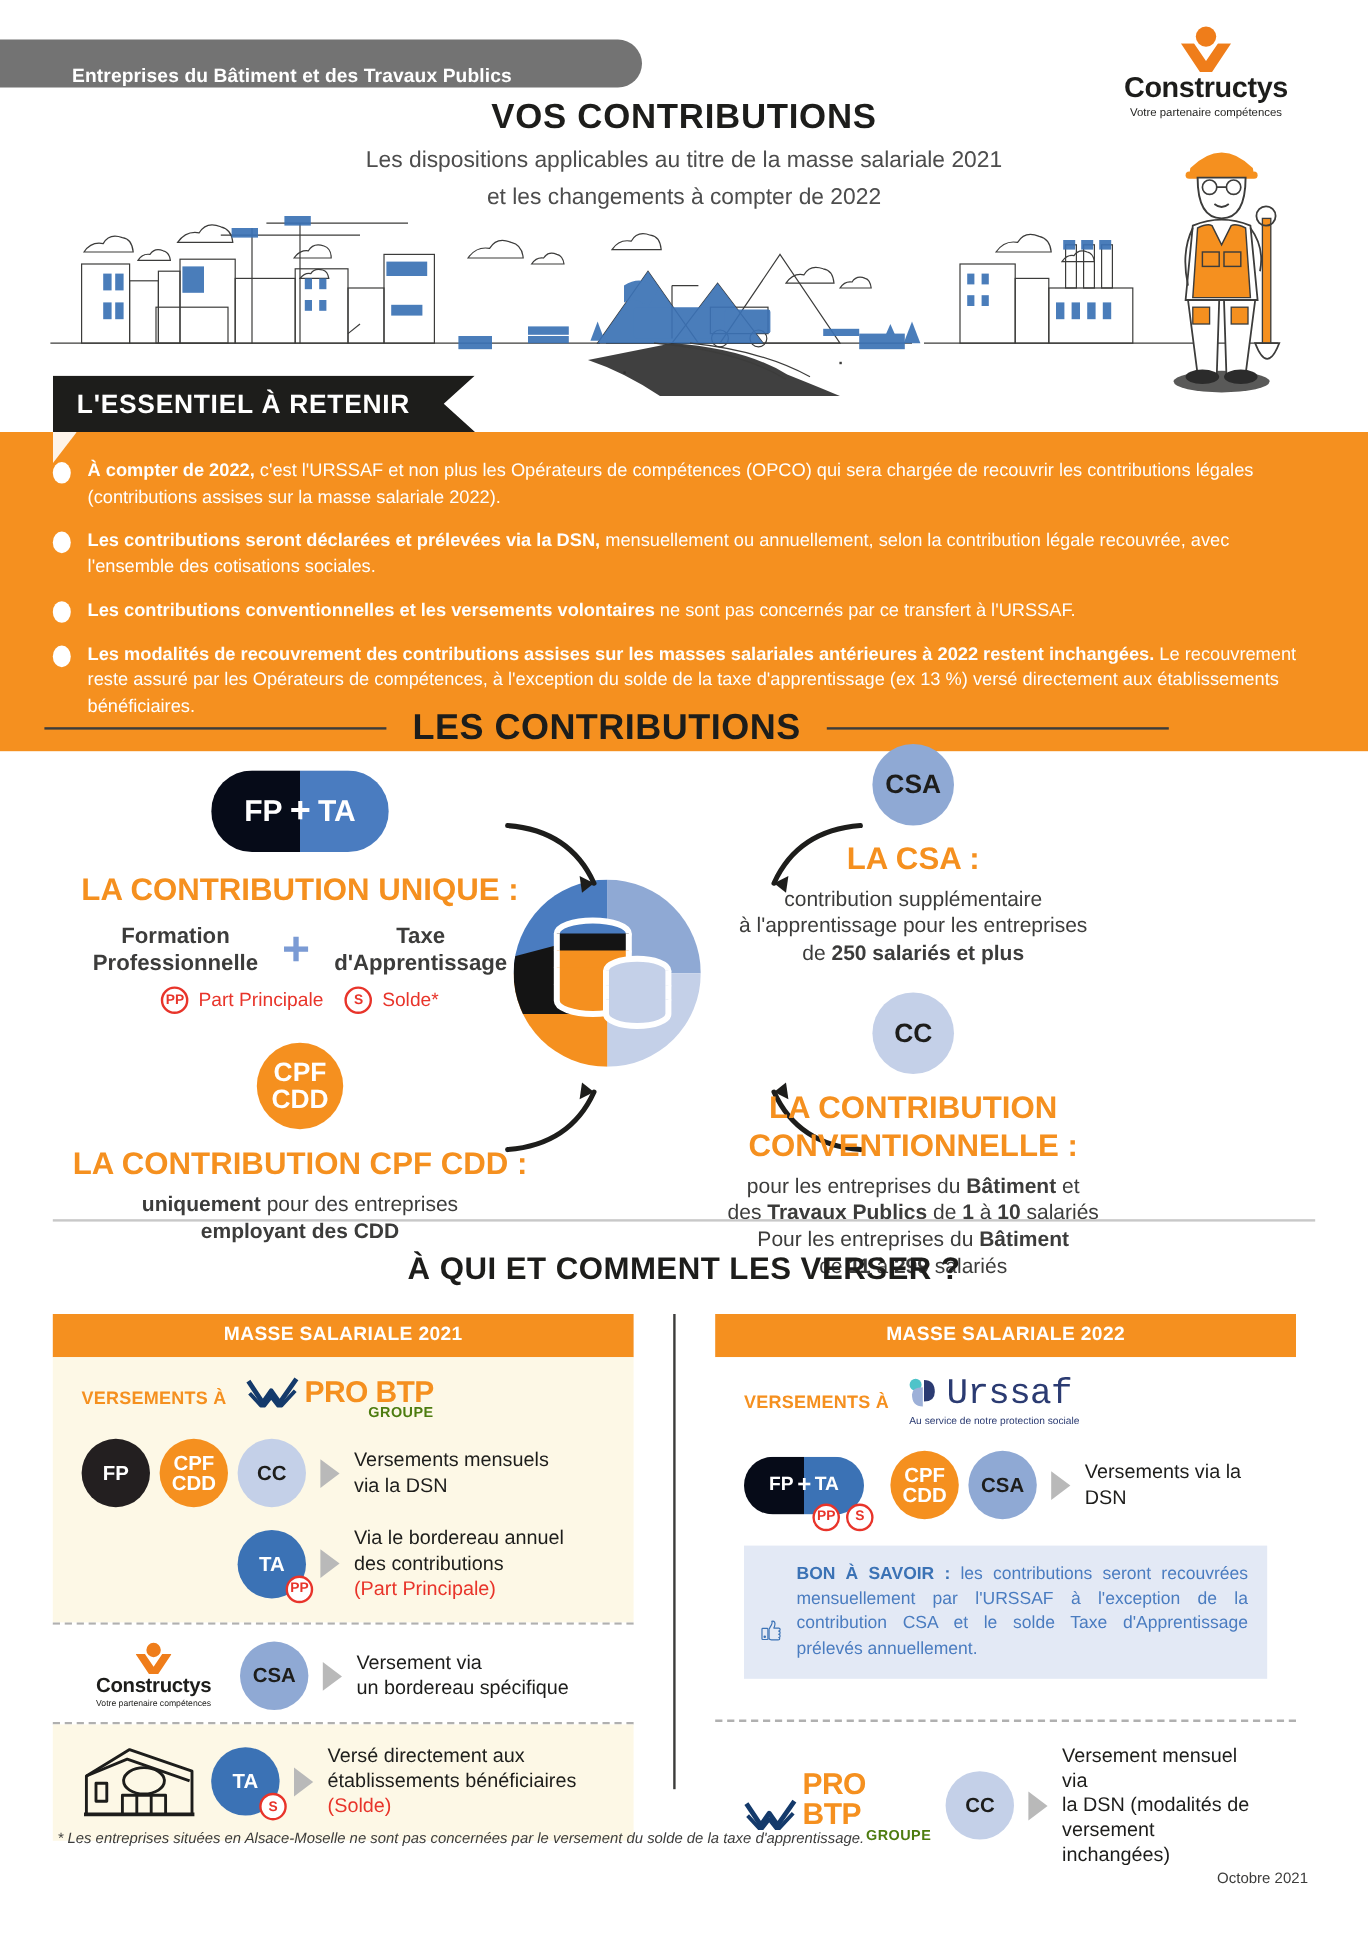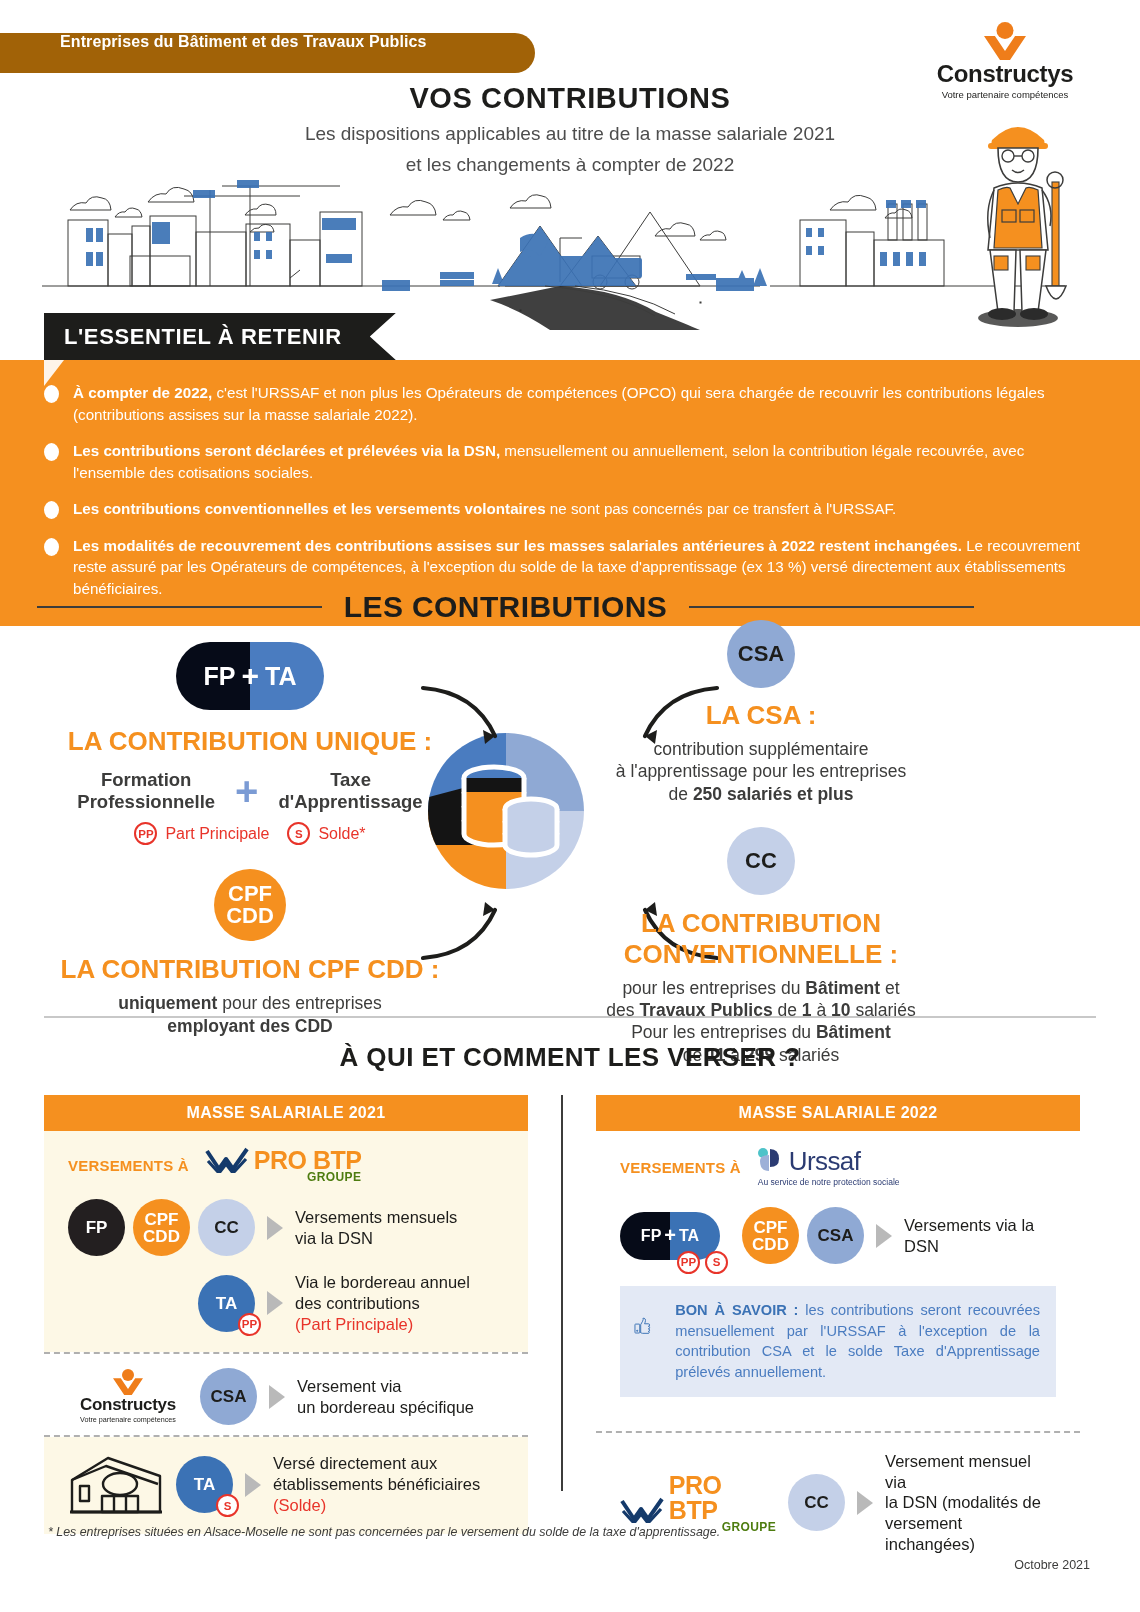--- a/index.html
+++ b/index.html
@@ -10,23 +10,23 @@
     color: #3c3c3b;
     position: relative;
     overflow: hidden;
   }
 
   
   .header { position: relative; height: 330px; }
   .blue-tab {
     position: absolute; left: 0; top: 33px;
     height: 40px; width: 535px;
-    background: #a16207;
+    background: #737373;
     border-radius: 0 22px 22px 0;
-    display: flex; align-items: flex-start;
+    display: flex; align-items: flex-end;
   }
   .blue-tab span {
     color: #fff; font-size: 16px; font-weight: bold;
     padding-left: 60px; letter-spacing: .1px;
   }
   .constructys-logo {
     position: absolute; right: 55px; top: 22px;
     text-align: center; width: 160px;
   }
   .c-mark { height: 38px; position: relative; }
@@ -178,21 +178,21 @@
     width: 46px; height: 26px; position: relative; margin-right: 3px;
   }
   .probtp .swoosh svg { position: absolute; left: 0; top: 0; }
   .probtp .pb { color: #f5901f; font-size: 25px; font-weight: bold; letter-spacing: -.5px; }
   .probtp .grp { color: #4d7c0f; font-size: 12px; font-weight: bold; align-self: flex-end; margin-top: -2px; margin-left: 44px; letter-spacing: .4px; }
 
   
   .urssaf { display: flex; flex-direction: column; align-items: flex-start; }
   .urssaf .top { display: flex; align-items: center; gap: 4px; }
   .urssaf .mark { width: 28px; height: 28px; position: relative; }
-  .urssaf .name { color: #2b3b72; font-size: 26px; letter-spacing: -.6px; line-height: 1; }
+  .urssaf .name { color: #2b3b72; font-size: 30px; letter-spacing: -.6px; line-height: 1; font-family: Liberation Mono, monospace; }
   .urssaf .sub { color: #2b3b72; font-size: 8.5px; margin-top: 2px; margin-left: 1px; }
 
   .row { display: flex; align-items: center; gap: 12px; margin-top: 16px; }
   .chips { display: flex; align-items: center; gap: 8px; position: relative; }
   .chip {
     width: 57px; height: 57px; border-radius: 50%;
     display: flex; flex-direction: column; align-items: center; justify-content: center;
     font-weight: bold; font-size: 17px; line-height: 1.0; flex: 0 0 auto;
   }
   .chip.fp   { background: #231f20; color: #fff; }
@@ -216,21 +216,21 @@
   .dashline { border-top: 2px dashed #b0b0b0; margin: 16px 0 0 0; }
 
   .pill-sm { width: 100px; height: 48px; border-radius: 24px; display: flex; overflow: hidden; position: relative; flex: 0 0 auto; }
   .pill-sm .pl { flex: 1; background: #060b18; }
   .pill-sm .pr { flex: 1; background: #3b72b5; }
   .pill-sm .tx { position: absolute; inset: 0; display: flex; align-items: center; justify-content: center; gap: 3px; color: #fff; font-size: 16px; font-weight: bold; }
   .pill-sm .tx .pg { font-size: 20px; }
 
   .bon {
     background: #e3e9f5; padding: 14px 16px 14px 14px;
-    display: flex; gap: 24px; align-items: flex-start; margin-top: 22px;
+    display: flex; gap: 12px; align-items: flex-end; margin-top: 22px;
   }
   .bon .txt { font-size: 14.6px; color: #4a7cc0; line-height: 1.42; text-align: justify; }
   .bon .txt b { color: #3b72b5; font-weight: bold; }
 
   .mini-constructys { text-align: center; width: 120px; }
   .mini-constructys .cm { height: 26px; position: relative; }
   .mini-constructys .dot { width: 12px; height: 12px; border-radius: 50%; background: #ef7d1a; position: absolute; left: 50%; transform: translateX(-50%); top: 0; }
   .mini-constructys .arms { position: absolute; left: 50%; transform: translateX(-50%); top: 9px; width: 30px; height: 17px; background: #ef7d1a;
       clip-path: polygon(0 0, 26% 0, 50% 62%, 74% 0, 100% 0, 62% 100%, 38% 100%); }
   .mini-constructys .nm { font-size: 17px; font-weight: bold; color: #1d1d1b; letter-spacing: -.3px; }

